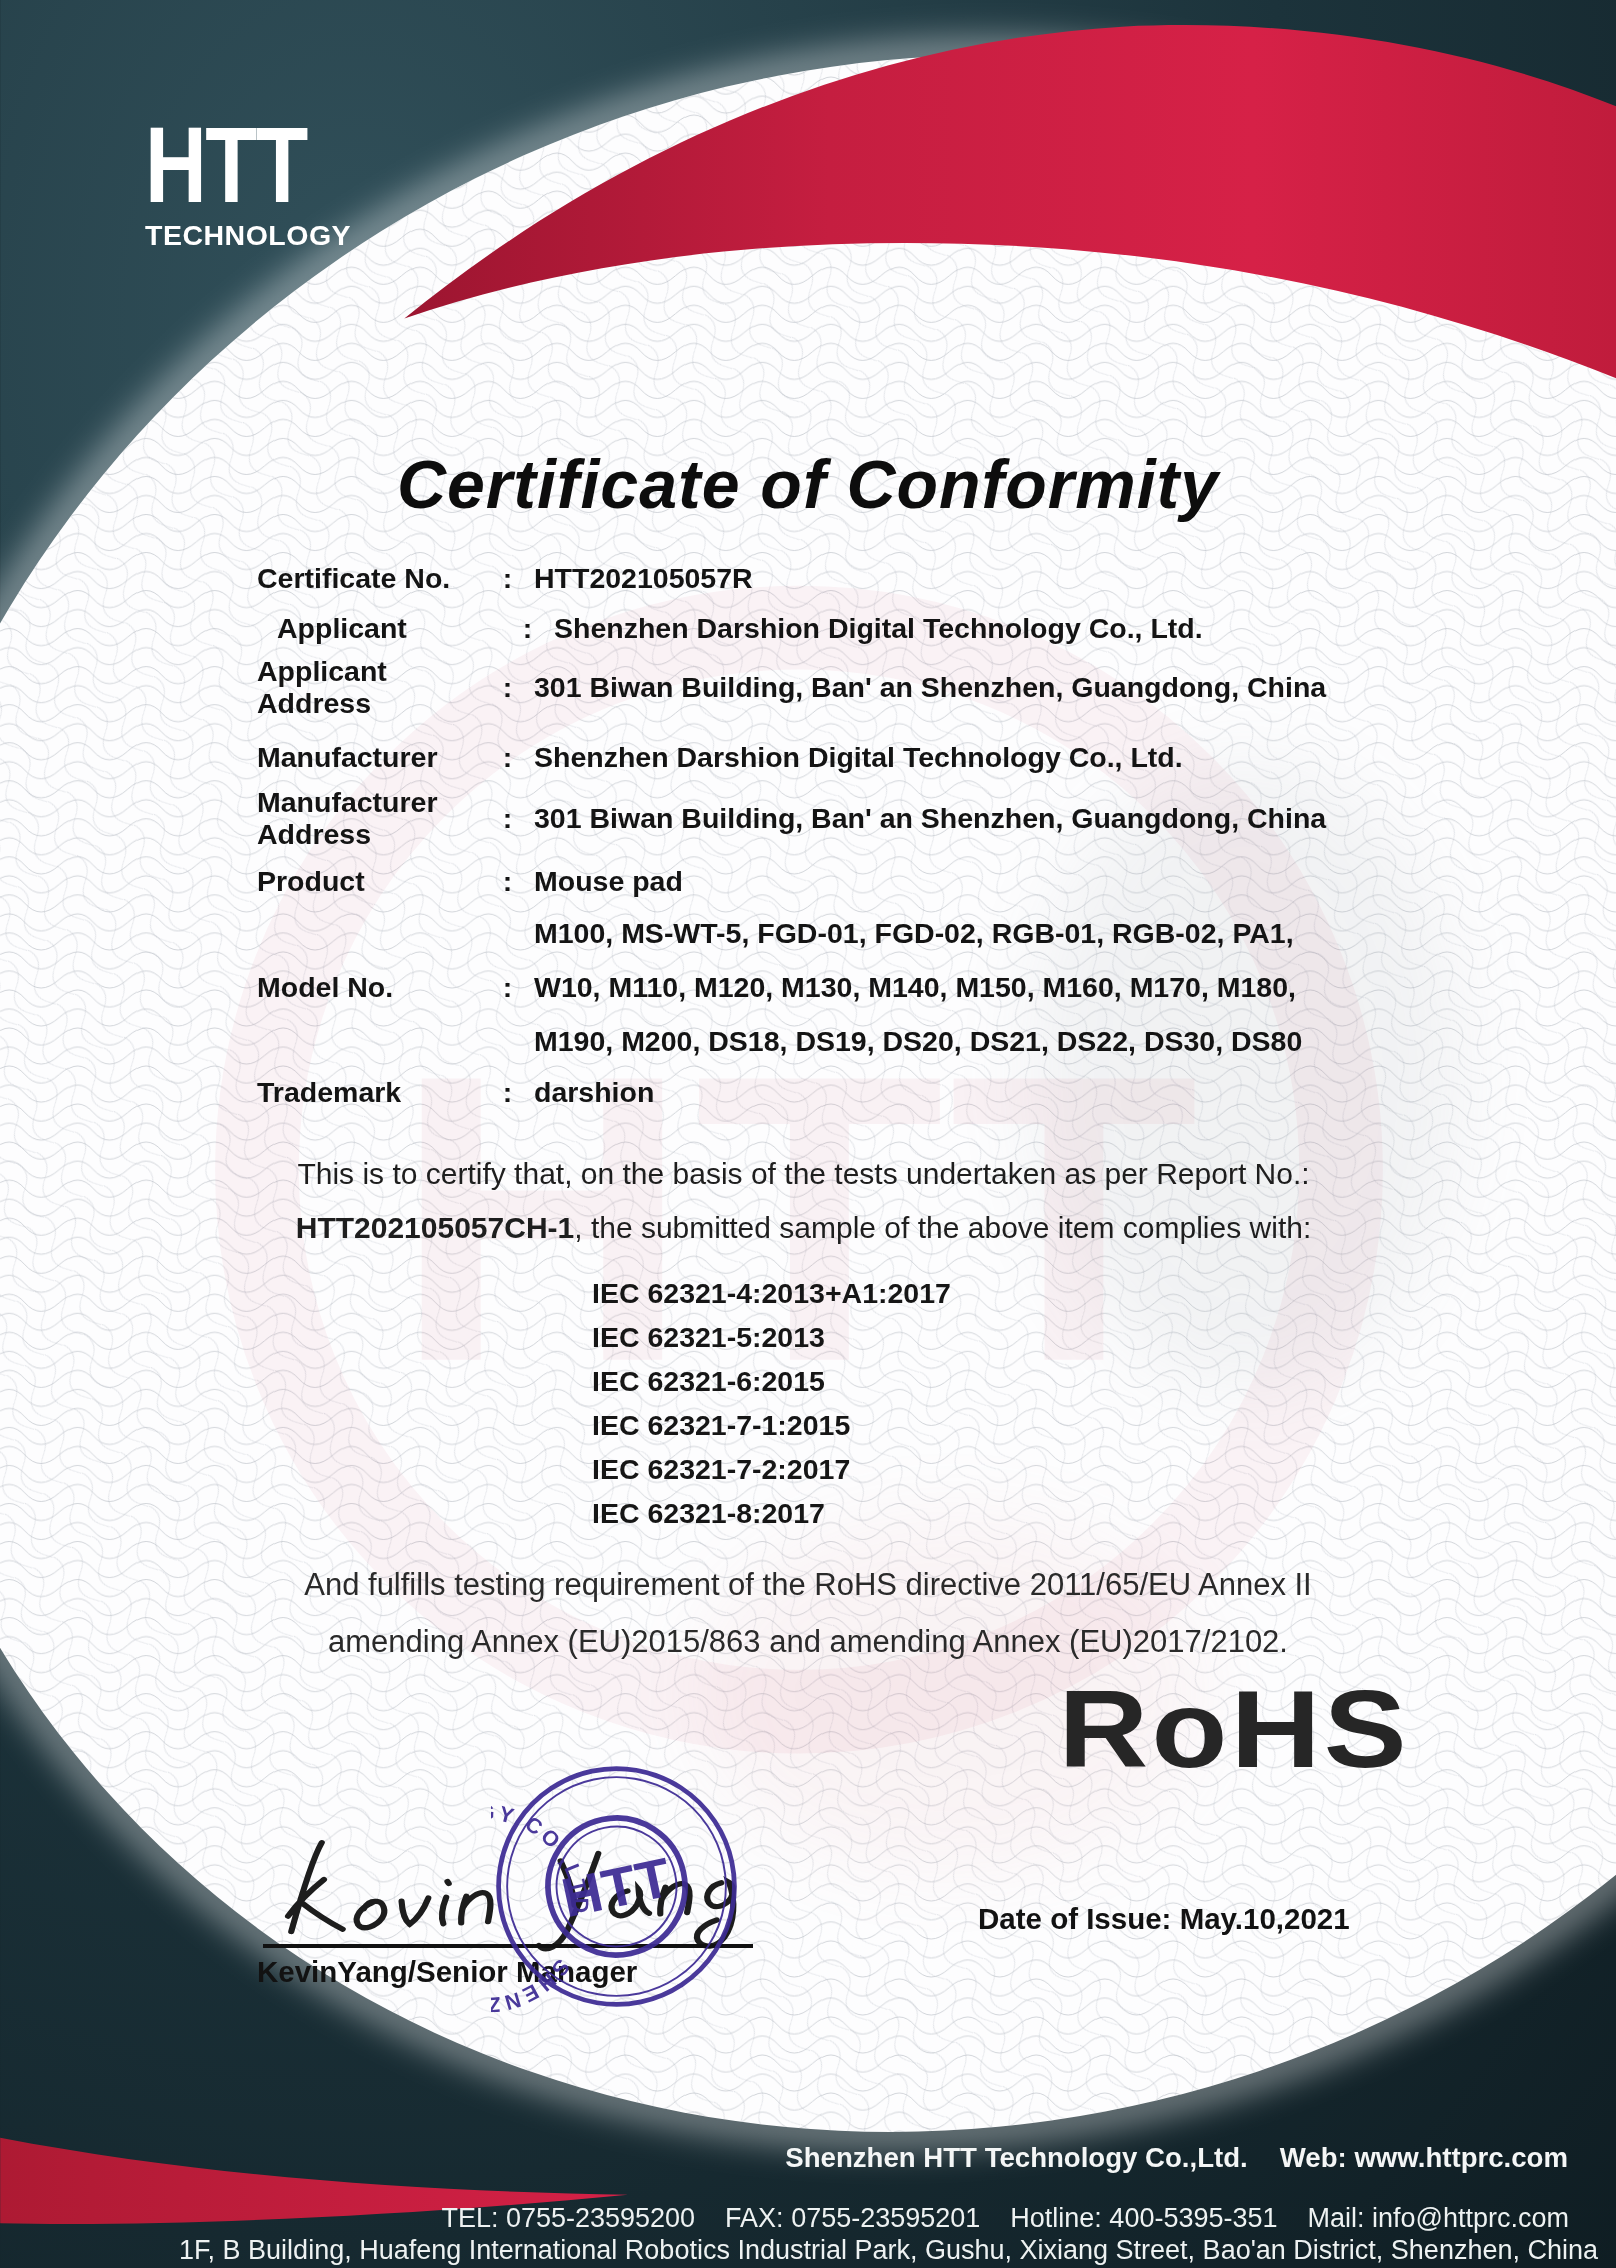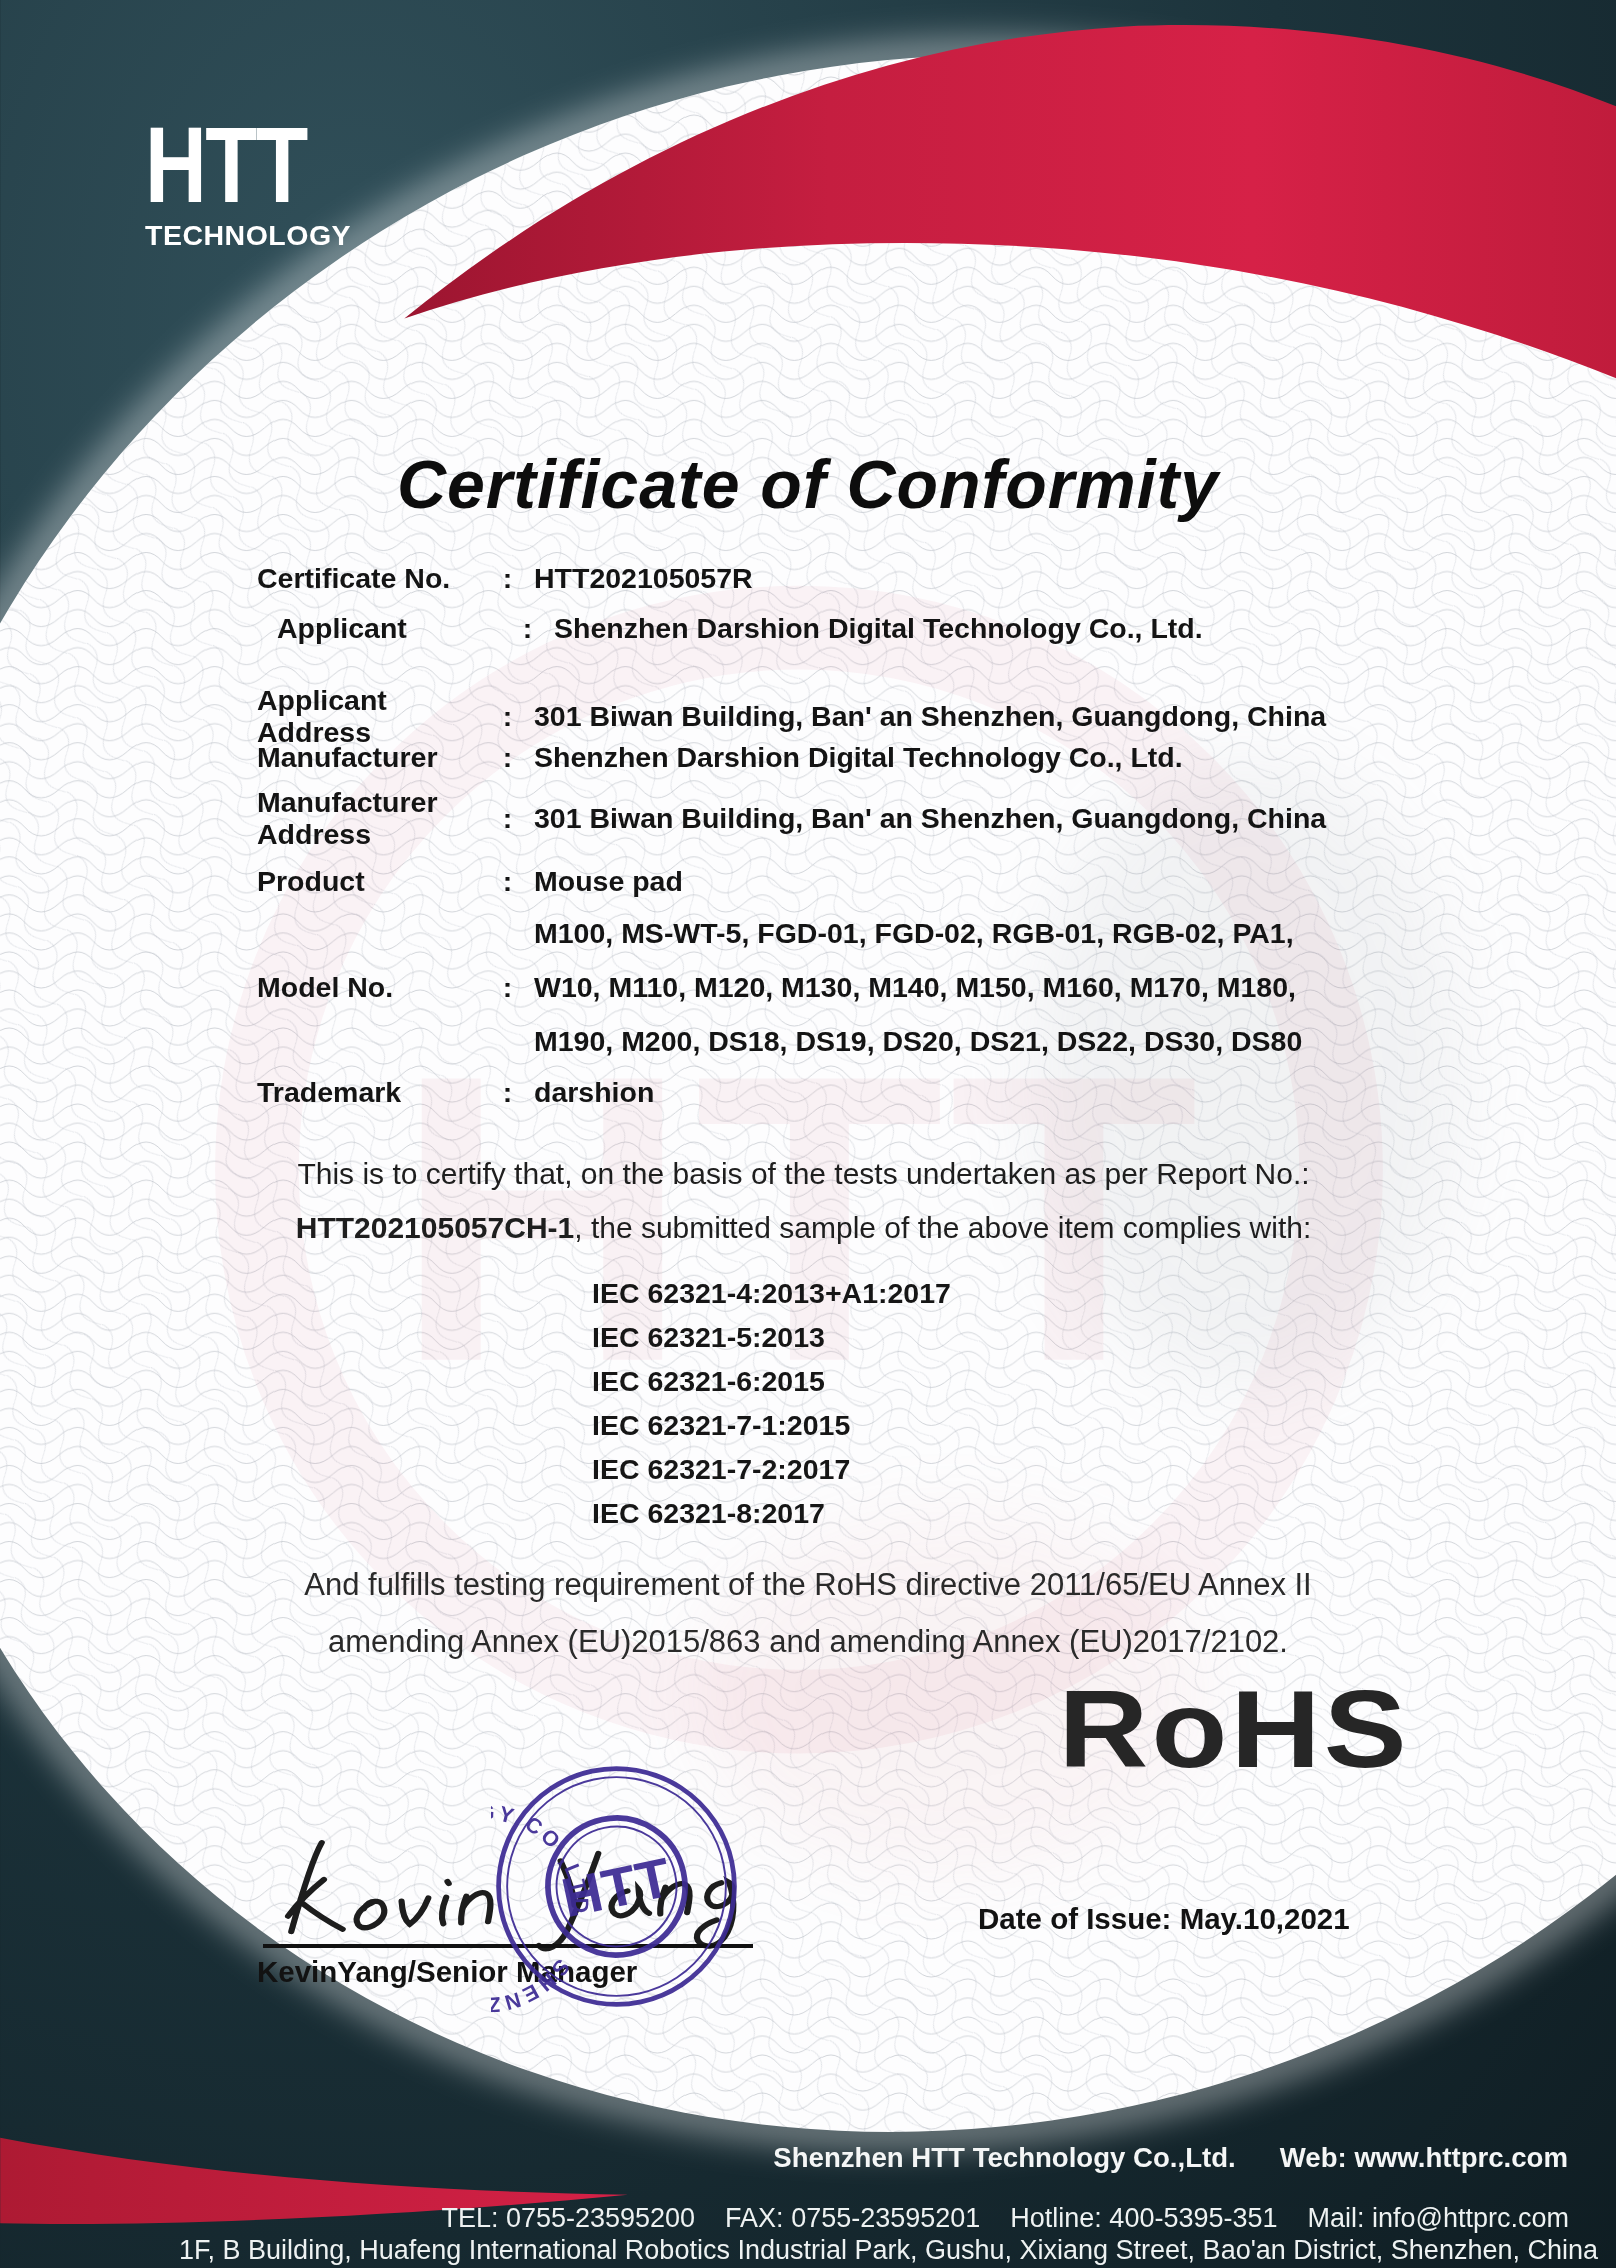--- a/index.html
+++ b/index.html
@@ -38,21 +38,21 @@
     display:inline-block;font-size:109px;font-weight:bold;letter-spacing:2.9px;
     transform:scaleX(1.14);transform-origin:center;
   }
   
   .sig-svg{left:269px;top:1824px;}
   .sig-line{left:263px;top:1944px;width:490px;height:3.8px;background:#111;}
   .sig-name{left:257px;top:1955px;font-size:29.5px;font-weight:bold;color:#121212;}
   .stamp{left:491px;top:1761px;opacity:0.93;}
   .date-issue{left:978px;top:1902px;font-size:29.5px;font-weight:bold;color:#121212;}
   
-  .f1{right:49px;top:2142px;color:#f4f6f6;font-size:27.6px;font-weight:bold;display:flex;gap:44px;}
+  .f1{right:49px;top:2142px;color:#f4f6f6;font-size:27.6px;font-weight:bold;display:flex;gap:32px;}
   .f2{right:48px;top:2203px;color:#eef2f2;font-size:27px;white-space:pre;}
   .f3{right:19px;top:2235px;color:#eef2f2;font-size:27px;white-space:pre;}
 </style>
 </head>
 <body>
 
 <svg id="bg" viewBox="0 0 1700 2385" xmlns="http://www.w3.org/2000/svg">
   <defs>
     <radialGradient id="gDark" cx="22%" cy="14%" r="130%">
       <stop offset="0%" stop-color="#31505a"></stop>
@@ -128,21 +128,21 @@
 <div class="row" style="top:559px;height:38px;">
   <div class="lbl">Certificate No.</div>
   <div class="col">:</div>
   <div class="val">HTT202105057R</div>
 </div>
 <div class="row" style="top:609px;height:38px;margin-left:20px;">
   <div class="lbl">Applicant</div>
   <div class="col">:</div>
   <div class="val">Shenzhen Darshion Digital Technology Co., Ltd.</div>
 </div>
-<div class="row" style="top:680px;height:72px;">
+<div class="row" style="top:651px;height:72px;">
   <div class="lbl">Applicant Address</div>
   <div class="col">:</div>
   <div class="val">301 Biwan Building, Ban' an Shenzhen, Guangdong, China</div>
 </div>
 <div class="row" style="top:738px;height:38px;">
   <div class="lbl">Manufacturer</div>
   <div class="col">:</div>
   <div class="val">Shenzhen Darshion Digital Technology Co., Ltd.</div>
 </div>
 <div class="row" style="top:782px;height:72px;">

